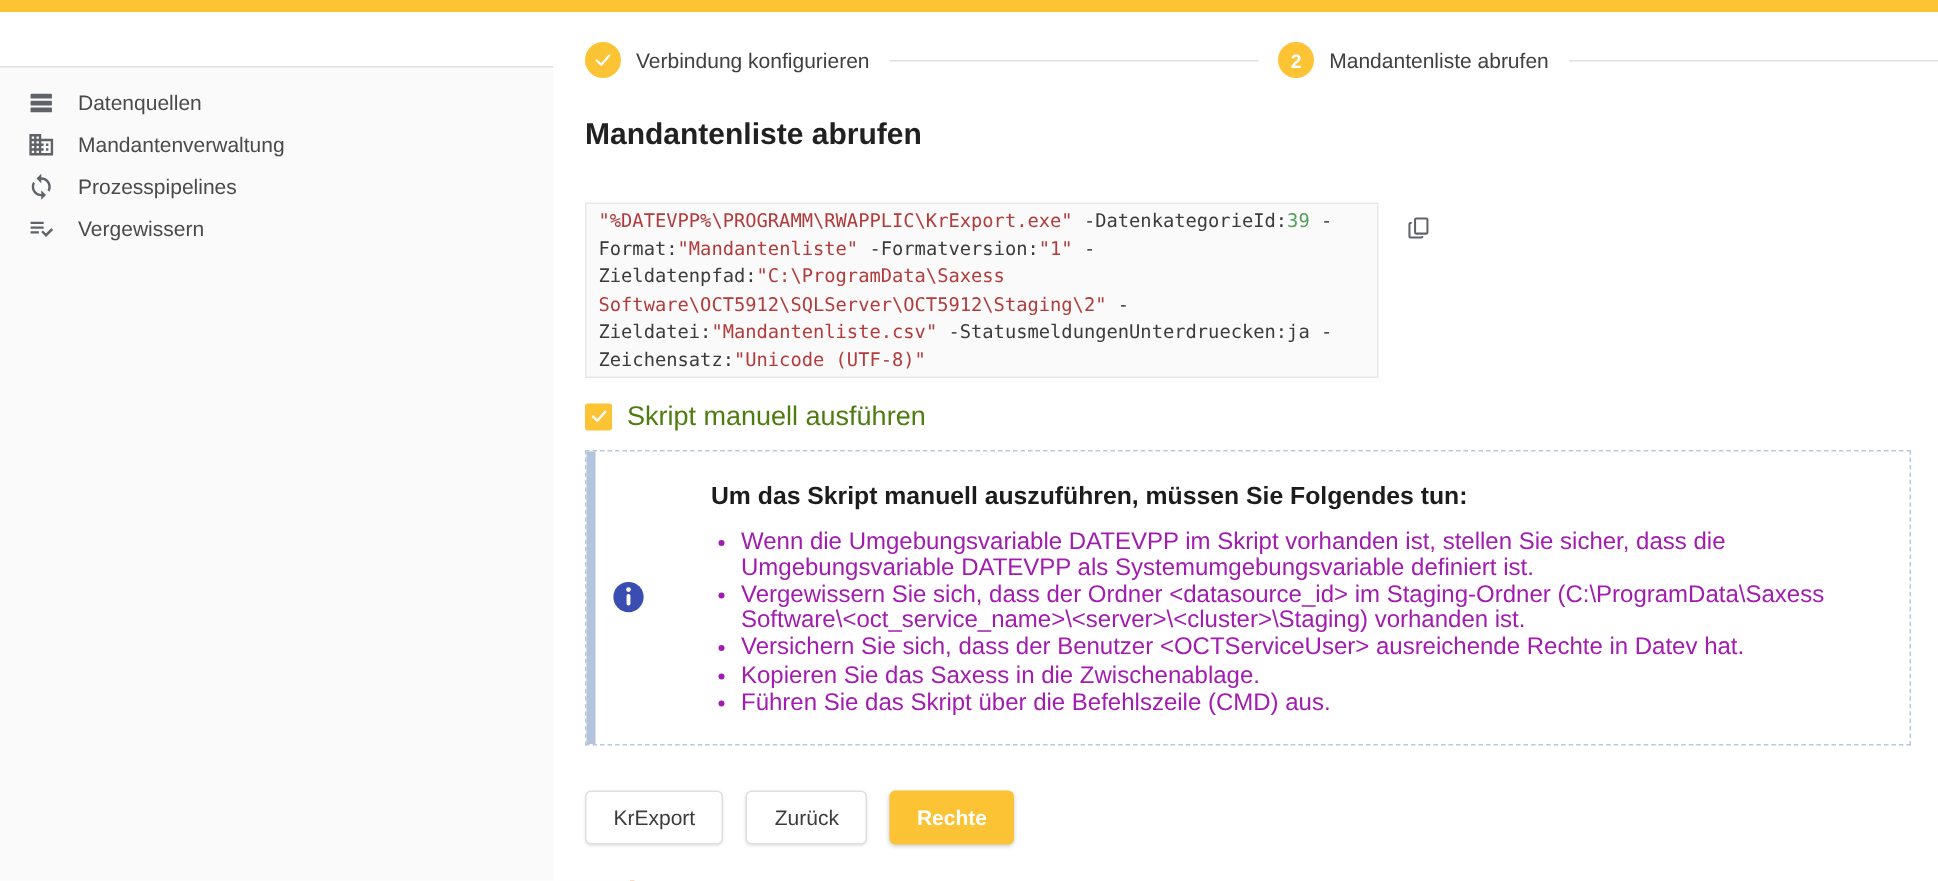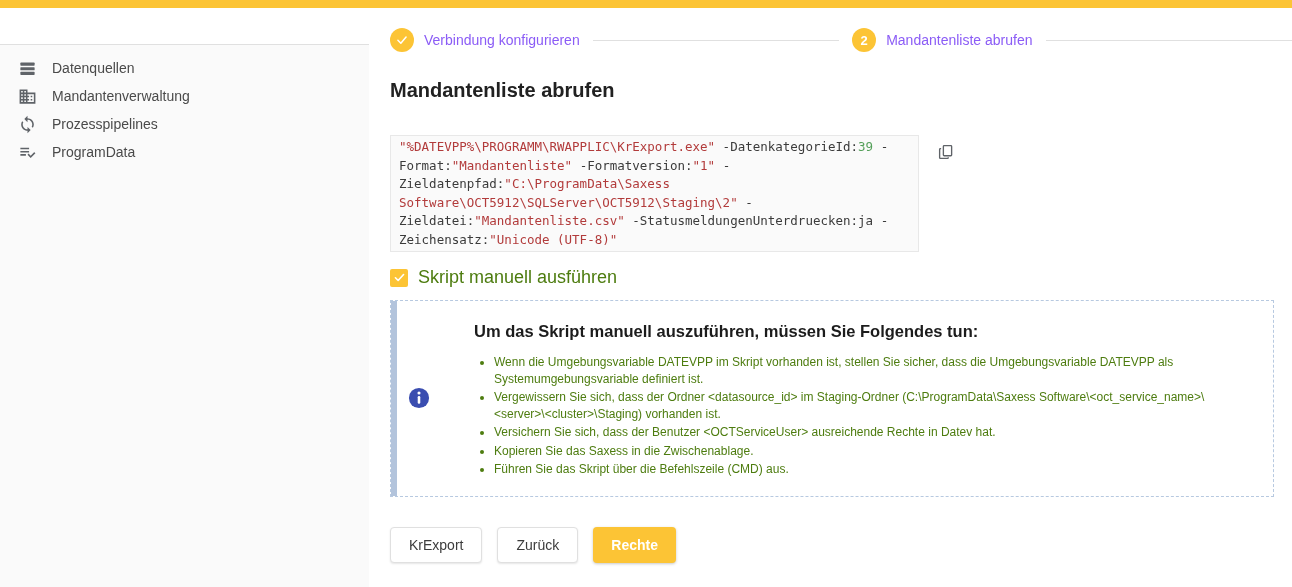--- a/index.html
+++ b/index.html
@@ -31,21 +31,21 @@
   .main { position:absolute; top:8px; left:369px; right:0; bottom:0; background:#fff; padding-left:21px; overflow:hidden; }
 
   .stepper { display:flex; align-items:center; margin-top:20px; height:24px; }
   .step { display:flex; align-items:center; cursor:pointer; }
   .step-circle {
     width:24px; height:24px; border-radius:50%; background:var(--accent,#fcc435);
     display:flex; align-items:center; justify-content:center; flex:none;
   }
   .step-circle svg { width:14px; height:14px; }
   .step-number { color:#fff; font-size:13px; font-weight:700; }
-  .step-label { margin-left:10px; font-size:14px; color:#8b5cf6; white-space:nowrap; }
+  .step-label { margin-left:10px; font-size:14px; color:#404040; white-space:nowrap; }
   .step-line { flex:1; height:1px; background:#e0e0e0; margin-left:13px; }
   .step-line.mid { margin-right:13px; }
 
   .page-title { font-size:20px; font-weight:700; color:#212121; margin:27px 0 0 0; line-height:23px; }
 
   .code-row { display:flex; margin-top:33px; align-items:flex-start; }
   .code-block {
     width:529px; background:#fafafa; border:1px solid #e8e8e8;
     padding:2px 9px 2px 8px;
     font-family:"DejaVu Sans Mono", monospace; font-size:12.5px; line-height:18.5px;
@@ -67,21 +67,21 @@
 
   .info-box {
     position:relative; width:884px; margin-top:12px; min-height:185px;
     border:1px dashed var(--info-border,#b7c9e0); display:flex; background:#fff;
   }
   .info-bar { position:absolute; left:0; top:0; bottom:0; width:6px; background:var(--info-bar,#b3c4dc); }
   .info-icon-col { width:50px; flex:none; display:flex; align-items:center; justify-content:center; padding-left:6px; }
   .info-icon-col svg { width:22px; height:22px; }
   .info-content { flex:1; padding:21px 30px 16px 33px; }
   .info-title { font-size:16.5px; font-weight:700; color:#1c1c1c; margin:0 0 13px 0; }
-  .info-list { margin:0; padding-left:20px; font-size:12px; line-height:16.5px; color:#4d7c0f; }
+  .info-list { margin:0; padding-left:20px; font-size:16px; line-height:16.5px; color:#a21caf; }
   .info-list li { margin-bottom:2px; }
 
   .buttons-row { display:flex; margin-top:30px; gap:15px; }
   .btn { height:36px; border-radius:4px; font-size:14px; font-family:inherit; cursor:pointer; }
   .btn-secondary {
     background:#fff; border:1px solid #e0e0e0; color:#3c3c3c; font-weight:500;
     padding:0 18px; box-shadow:0 1px 2px rgba(0,0,0,0.10);
   }
   .btn-primary {
     background:var(--accent,#fcc435); border:none; color:#fff; font-weight:700;
@@ -122,21 +122,21 @@
       <svg viewBox="0 0 24 24" fill="currentColor">
         <path d="M12 4V1L8 5l4 4V6c3.31 0 6 2.69 6 6 0 1.01-.25 1.97-.7 2.8l1.46 1.46C19.54 15.03 20 13.57 20 12c0-4.42-3.58-8-8-8zm0 14c-3.31 0-6-2.69-6-6 0-1.01.25-1.97.7-2.8L5.24 7.74C4.46 8.97 4 10.43 4 12c0 4.42 3.58 8 8 8v3l4-4-4-4v3z"></path>
       </svg>
       <span class="label">Prozesspipelines</span>
     </div>
 
     <div class="nav-item">
       <svg viewBox="0 0 24 24" fill="currentColor">
         <path d="M14 10H3v2h11v-2zm0-4H3v2h11V6zm-11 8h7v2H3v-2zm17.59-2.59L16 16l-2.59-2.58L12 14.83 16 19l6-6-1.41-1.42z"></path>
       </svg>
-      <span class="label">ProgramData</span>
+      <span class="label">Vergewissern</span>
     </div>
 
   </div>
 </div>
 
 <div class="main">
 
   <div class="stepper">
     <div class="step">
       <div class="step-circle">

